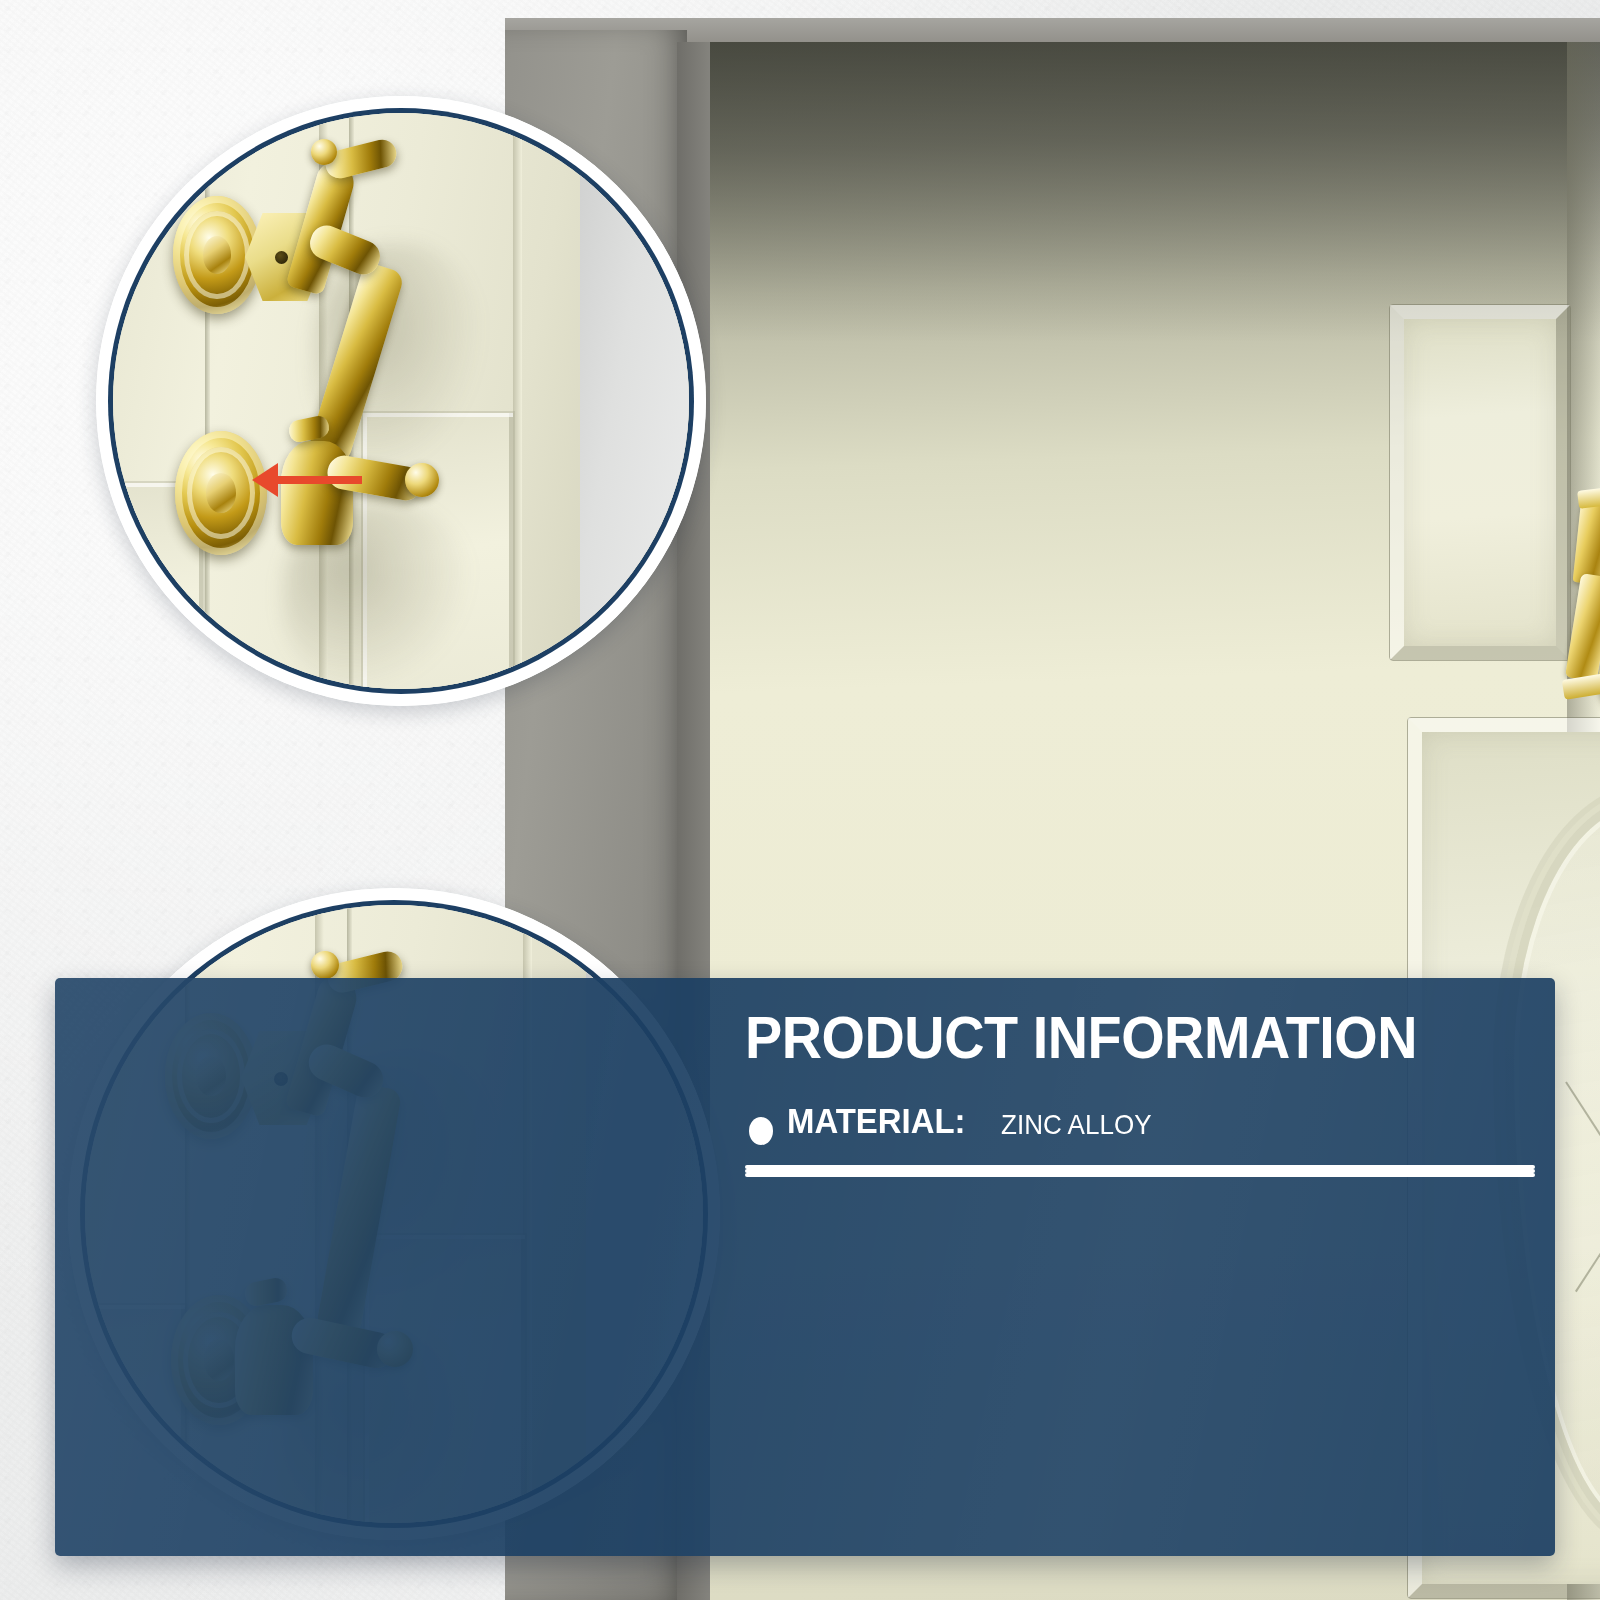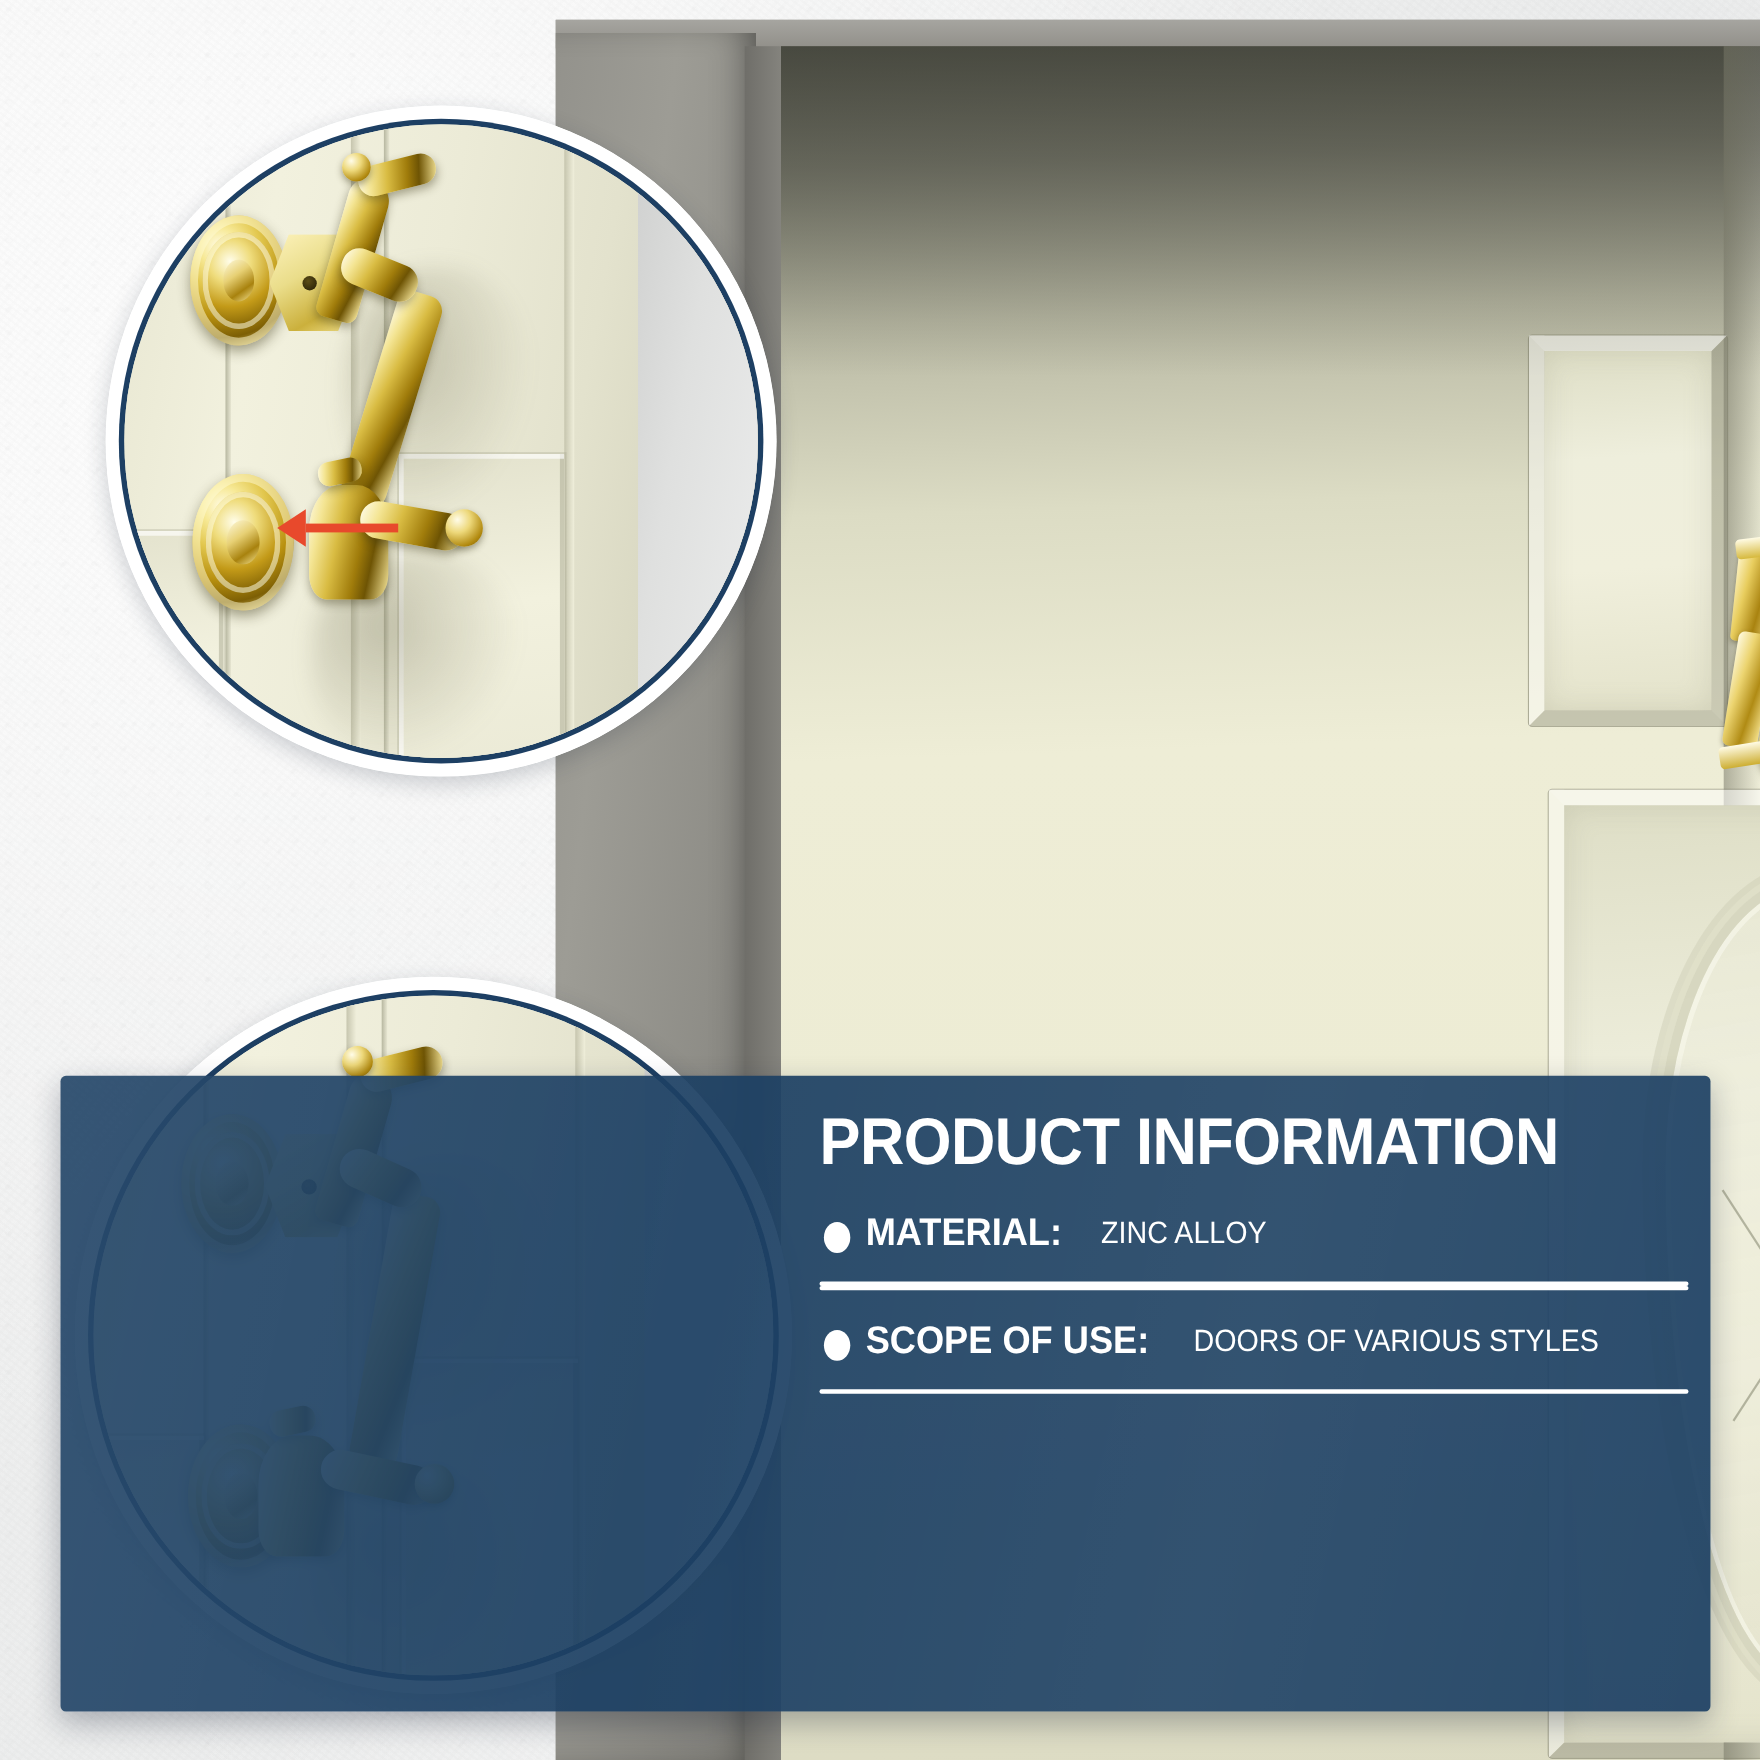--- a/index.html
+++ b/index.html
@@ -219,21 +219,21 @@
   }
   #info-content{position:absolute;left:690px;top:28px;width:790px;height:520px;}
 
   #info-title{
     color:#ffffff;font-weight:bold;font-size:60px;letter-spacing:-0.5px;
     font-family:"Liberation Sans", sans-serif;
     transform:scaleX(.93);transform-origin:left center;
     white-space:nowrap;line-height:1.05;margin:0 0 6px 0;
   }
   .spec-row{
-    display:flex;align-items:center;gap:14px;
+    display:flex;align-items:flex-end;gap:14px;
     padding:26px 0 24px 4px;
   }
   .spec-divider{height:4px;background:#ffffff;width:100%;border-radius:2px;}
   .bullet{
     width:24px;height:28px;border-radius:50%;background:#ffffff;flex:0 0 auto;
     position:relative;top:4px;
   }
   .spec-label{
     color:#ffffff;font-weight:bold;font-size:35px;white-space:nowrap;
     transform:scaleX(.94);transform-origin:left center;
@@ -379,23 +379,18 @@
 
       <div class="spec-row">
         <span class="bullet"></span>
         <span class="spec-label">MATERIAL:</span>
         <span class="spec-value">ZINC ALLOY</span>
       </div>
       <div class="spec-divider"></div>
 
       <div class="spec-divider"></div>
 
-      <div class="spec-row">
-        <span class="bullet"></span>
-        <span class="spec-label">SCOPE OF USE:</span>
-        <span class="spec-value">DOORS OF VARIOUS STYLES</span>
-      </div>
       <div class="spec-divider"></div>
 
     </div>
   </div>
 
 </div>
 
 </body></html>

